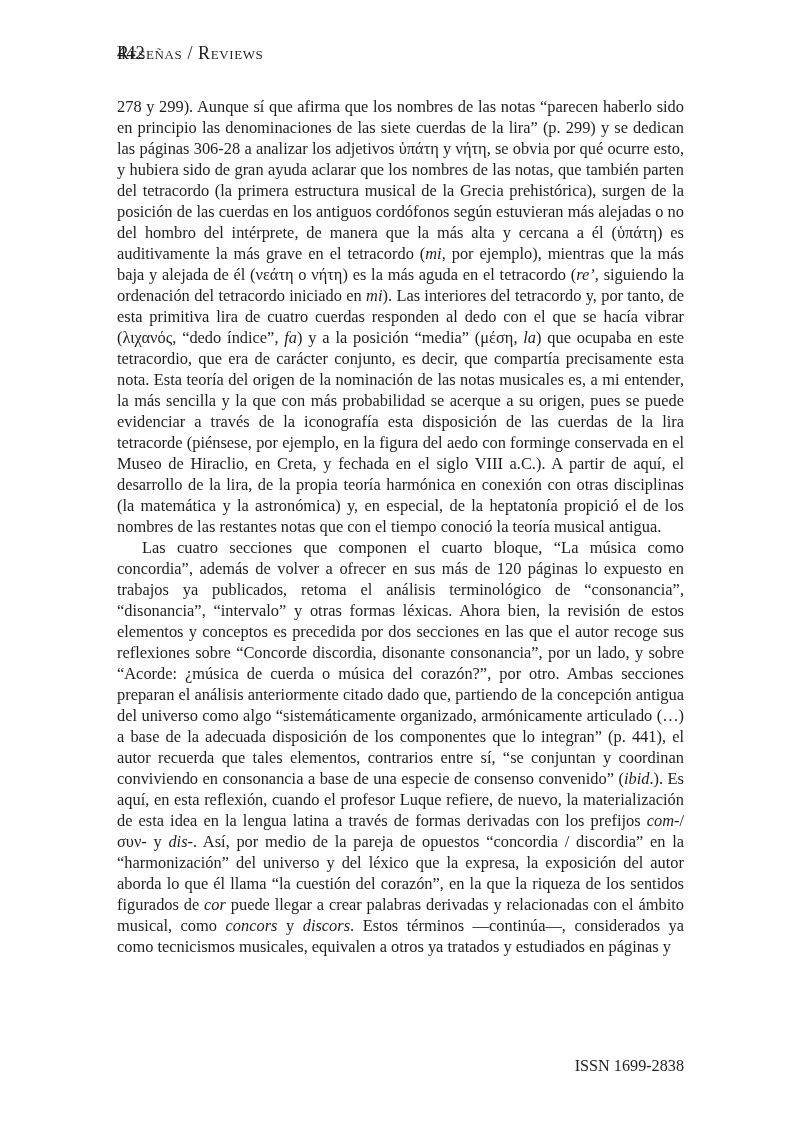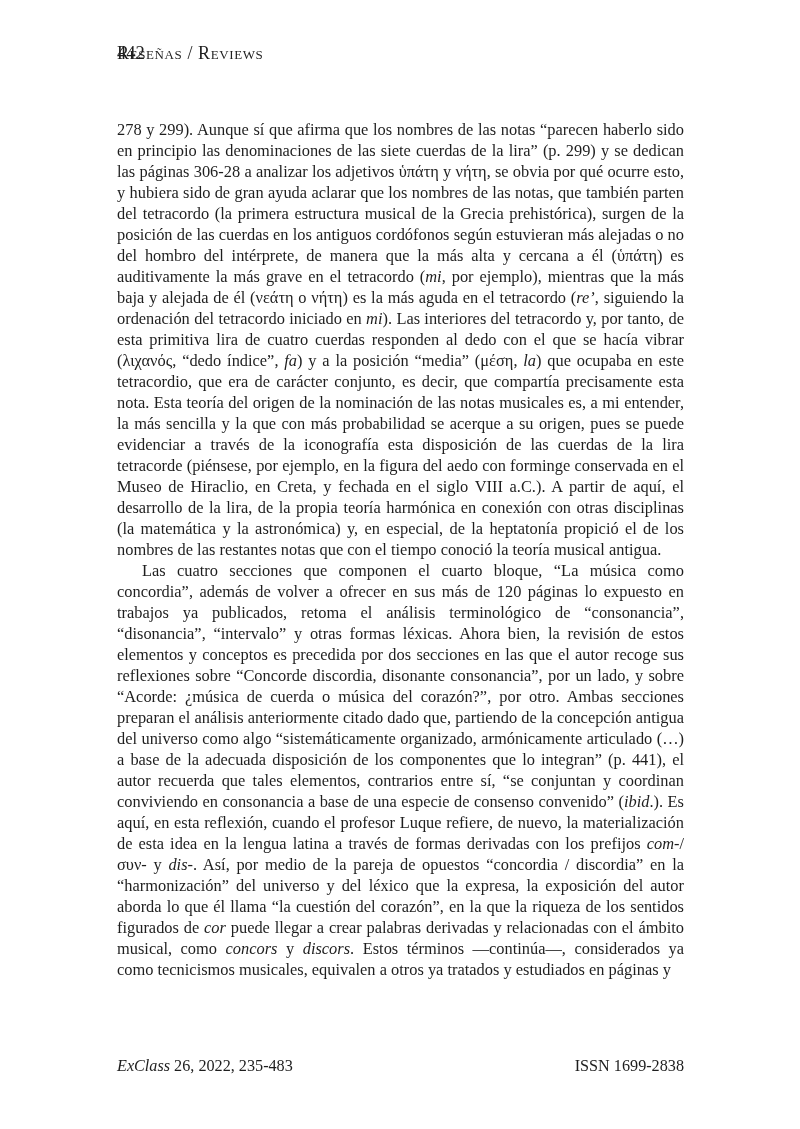--- a/index.html
+++ b/index.html
@@ -37,21 +37,21 @@
     width: 100%;
     text-align: left;
     font-variant: small-caps;
     letter-spacing: 0.6px;
     font-size: 18px;
     line-height: 22px;
   }
   
   .text-block {
     position: absolute;
-    top: 119px;
+    top: 96px;
     left: 117px;
     width: 567px;
     font-size: 16.4px;
     line-height: 21px;
     text-align: justify;
     text-justify: inter-word;
   }
   .para {
     margin: 0;
     padding: 0;
@@ -90,17 +90,16 @@
     <span class="page-num">442</span>
     <span class="run-title">Reseñas / Reviews</span>
   </header>
 
   <main class="text-block">
     <p class="para"><span>278 y 299). Aunque sí que afirma que los nombres de las notas “parecen haberlo sido en principio las denominaciones de las siete cuerdas de la lira” (p. 299) y se dedican las páginas 306-28 a analizar los adjetivos ὑπάτη y νήτη, se obvia por qué ocurre esto, y hubiera sido de gran ayuda aclarar que los nombres de las notas, que también parten del tetracordo (la primera estructura musical de la Grecia prehistórica), surgen de la posición de las cuerdas en los antiguos cordófonos según estuvieran más alejadas o no del hombro del intérprete, de manera que la más alta y cercana a él (ὑπάτη) es auditivamente la más grave en el tetracordo (</span><i>mi</i><span>, por ejemplo), mientras que la más baja y alejada de él (νεάτη o νήτη) es la más aguda en el tetracordo (</span><i>re’</i><span>, siguiendo la ordenación del tetracordo iniciado en </span><i>mi</i><span>). Las interiores del tetracordo y, por tanto, de esta primitiva lira de cuatro cuerdas responden al dedo con el que se hacía vibrar (λιχανός, “dedo índice”, </span><i>fa</i><span>) y a la posición “media” (μέση, </span><i>la</i><span>) que ocupaba en este tetracordio, que era de carácter conjunto, es decir, que compartía precisamente esta nota. Esta teoría del origen de la nominación de las notas musicales es, a mi entender, la más sencilla y la que con más probabilidad se acerque a su origen, pues se puede evidenciar a través de la iconografía esta disposición de las cuerdas de la lira tetracorde (piénsese, por ejemplo, en la figura del aedo con forminge conservada en el Museo de Hiraclio, en Creta, y fechada en el siglo VIII a.C.). A partir de aquí, el desarrollo de la lira, de la propia teoría harmónica en conexión con otras disciplinas (la matemática y la astronómica) y, en especial, de la heptatonía propició el de los nombres de las restantes notas que con el tiempo conoció la teoría musical antigua.</span></p>
     <p class="para indent"><span>Las cuatro secciones que componen el cuarto bloque, “La música como concordia”, además de volver a ofrecer en sus más de 120 páginas lo expuesto en trabajos ya publicados, retoma el análisis terminológico de “consonancia”, “disonancia”, “intervalo” y otras formas léxicas. Ahora bien, la revisión de estos elementos y conceptos es precedida por dos secciones en las que el autor recoge sus reflexiones sobre “Concorde discordia, disonante consonancia”, por un lado, y sobre “Acorde: ¿música de cuerda o música del corazón?”, por otro. Ambas secciones preparan el análisis anteriormente citado dado que, partiendo de la concepción antigua del universo como algo “sistemáticamente organizado, armónicamente articulado (…) a base de la adecuada disposición de los componentes que lo integran” (p. 441), el autor recuerda que tales elementos, contrarios entre sí, “se conjuntan y coordinan conviviendo en consonancia a base de una especie de consenso convenido” (</span><i>ibid</i><span>.). Es aquí, en esta reflexión, cuando el profesor Luque refiere, de nuevo, la materialización de esta idea en la lengua latina a través de formas derivadas con los prefijos </span><i>com-</i><span>/συν- y </span><i>dis-</i><span>. Así, por medio de la pareja de opuestos “concordia / discordia” en la “harmonización” del universo y del léxico que la expresa, la exposición del autor aborda lo que él llama “la cuestión del corazón”, en la que la riqueza de los sentidos figurados de </span><i>cor</i><span> puede llegar a crear palabras derivadas y relacionadas con el ámbito musical, como </span><i>concors</i><span> y </span><i>discors</i><span>. Estos términos —continúa—, considerados ya como tecnicismos musicales, equivalen a otros ya tratados y estudiados en páginas y</span></p>
   </main>
 
   <footer class="page-footer">
-    <span class="journal-ref"><i>ExClass</i><span> 26, 2022, 235-483</span></span>
     <span class="issn">ISSN 1699-2838</span>
   </footer>
 
 </div>
 
 </body></html>

